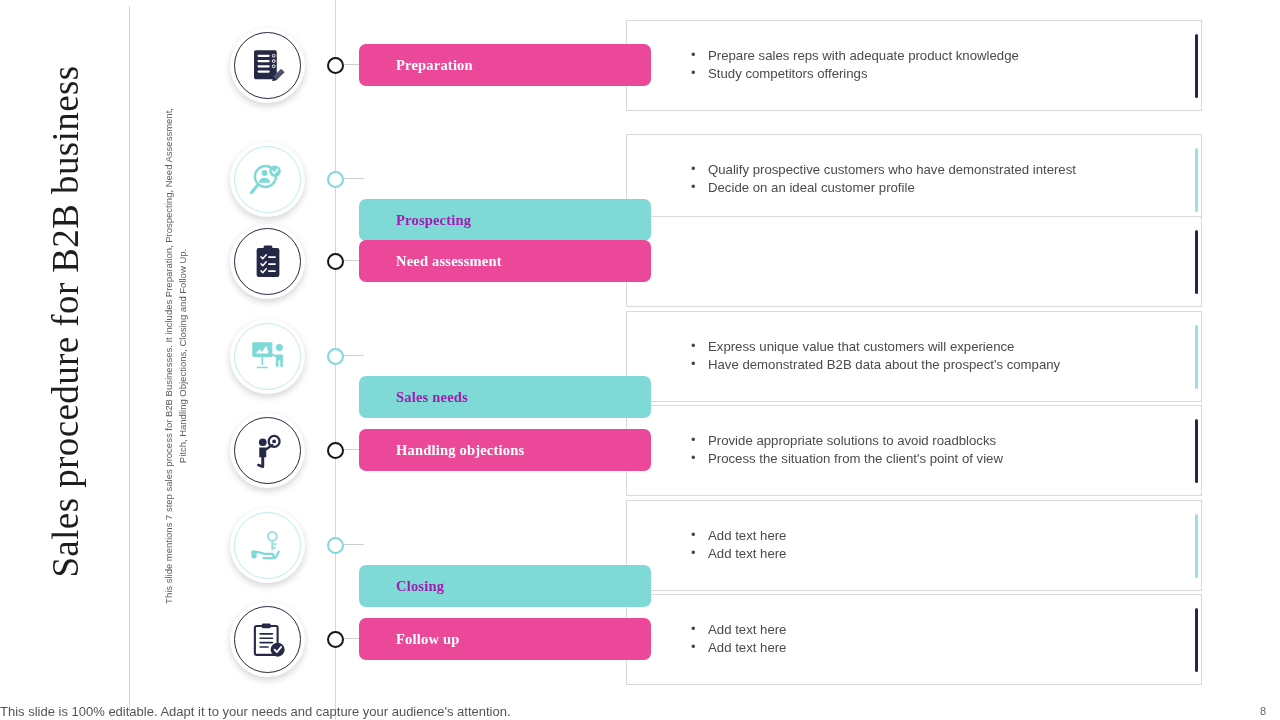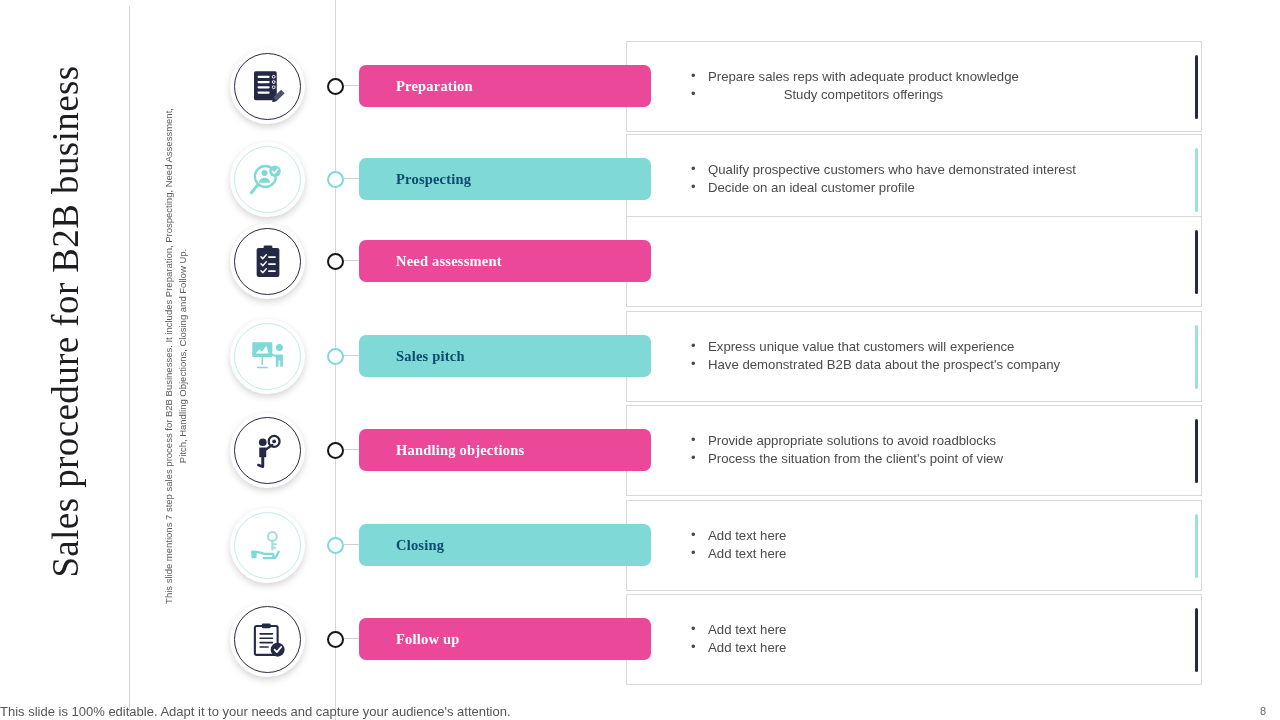--- a/index.html
+++ b/index.html
@@ -65,21 +65,21 @@
     width: 1px; height: 720px;
     background: #d7d7da;
   }
 
   
   .row {
     position: absolute;
     left: 0; right: 0;
     height: 94px;
   }
-  .row-0 { top: 39px; text-align: center; }
+  .row-0 { top: 18px; }
   .row-1 { top: 132px; }
   .row-2 { top: 214px; }
   .row-3 { top: 309px; }
   .row-4 { top: 403px; }
   .row-5 { top: 498px; }
   .row-6 { top: 592px; }
 
   
   .icon-badge {
     position: absolute;
@@ -126,21 +126,21 @@
     border-radius: 7px;
     display: flex; align-items: center;
     padding-left: 37px;
     font-family: "Liberation Serif", serif;
     font-weight: bold;
     font-size: 14.5px;
     letter-spacing: .2px;
     z-index: 4;
   }
   .stage-chip.dark { background: #ec4899; color: #ffffff; }
-  .stage-chip.teal { background: #7fd9d6; color: #0c4a6e; }
+  .stage-chip.teal { background: #7fd9d6; color: #a21caf; margin-top: 41px; }
 
   
   .detail-card {
     position: absolute;
     left: 626px; top: 2px;
     width: 576px; height: 91px;
     background: #ffffff;
     border: 1px solid #d9d9dd;
     z-index: 2;
   }
@@ -300,21 +300,21 @@
     <div class="node-dot teal"></div>
     <div class="node-stub"></div>
     <div class="detail-card">
       <div class="detail-accent teal"></div>
       <ul class="bullets">
         <li> Express unique value that customers will experience</li>
         <li>Have demonstrated B2B data about the prospect's company</li>
       </ul>
     </div>
     <div class="stage-chip teal">
-      <span>Sales pitch</span>
+      <span>Sales needs</span>
     </div>
   </div>
 
   <div class="row row-4">
     <div class="icon-badge">
       <svg viewBox="0 0 48 48" aria-hidden="true">
         <circle cx="18" cy="14" r="4.4" fill="#262945"></circle>
         <path d="M14 20 h8 v11 h-2.3 v11 h-3.4 v-11 h-2.3 z" fill="#262945"></path>
         <path d="M18 42 l-5 -2" stroke="#262945" stroke-width="3" stroke-linecap="round"></path>
         <path d="M22 22 l7 -5" stroke="#262945" stroke-width="2.6" stroke-linecap="round"></path>

